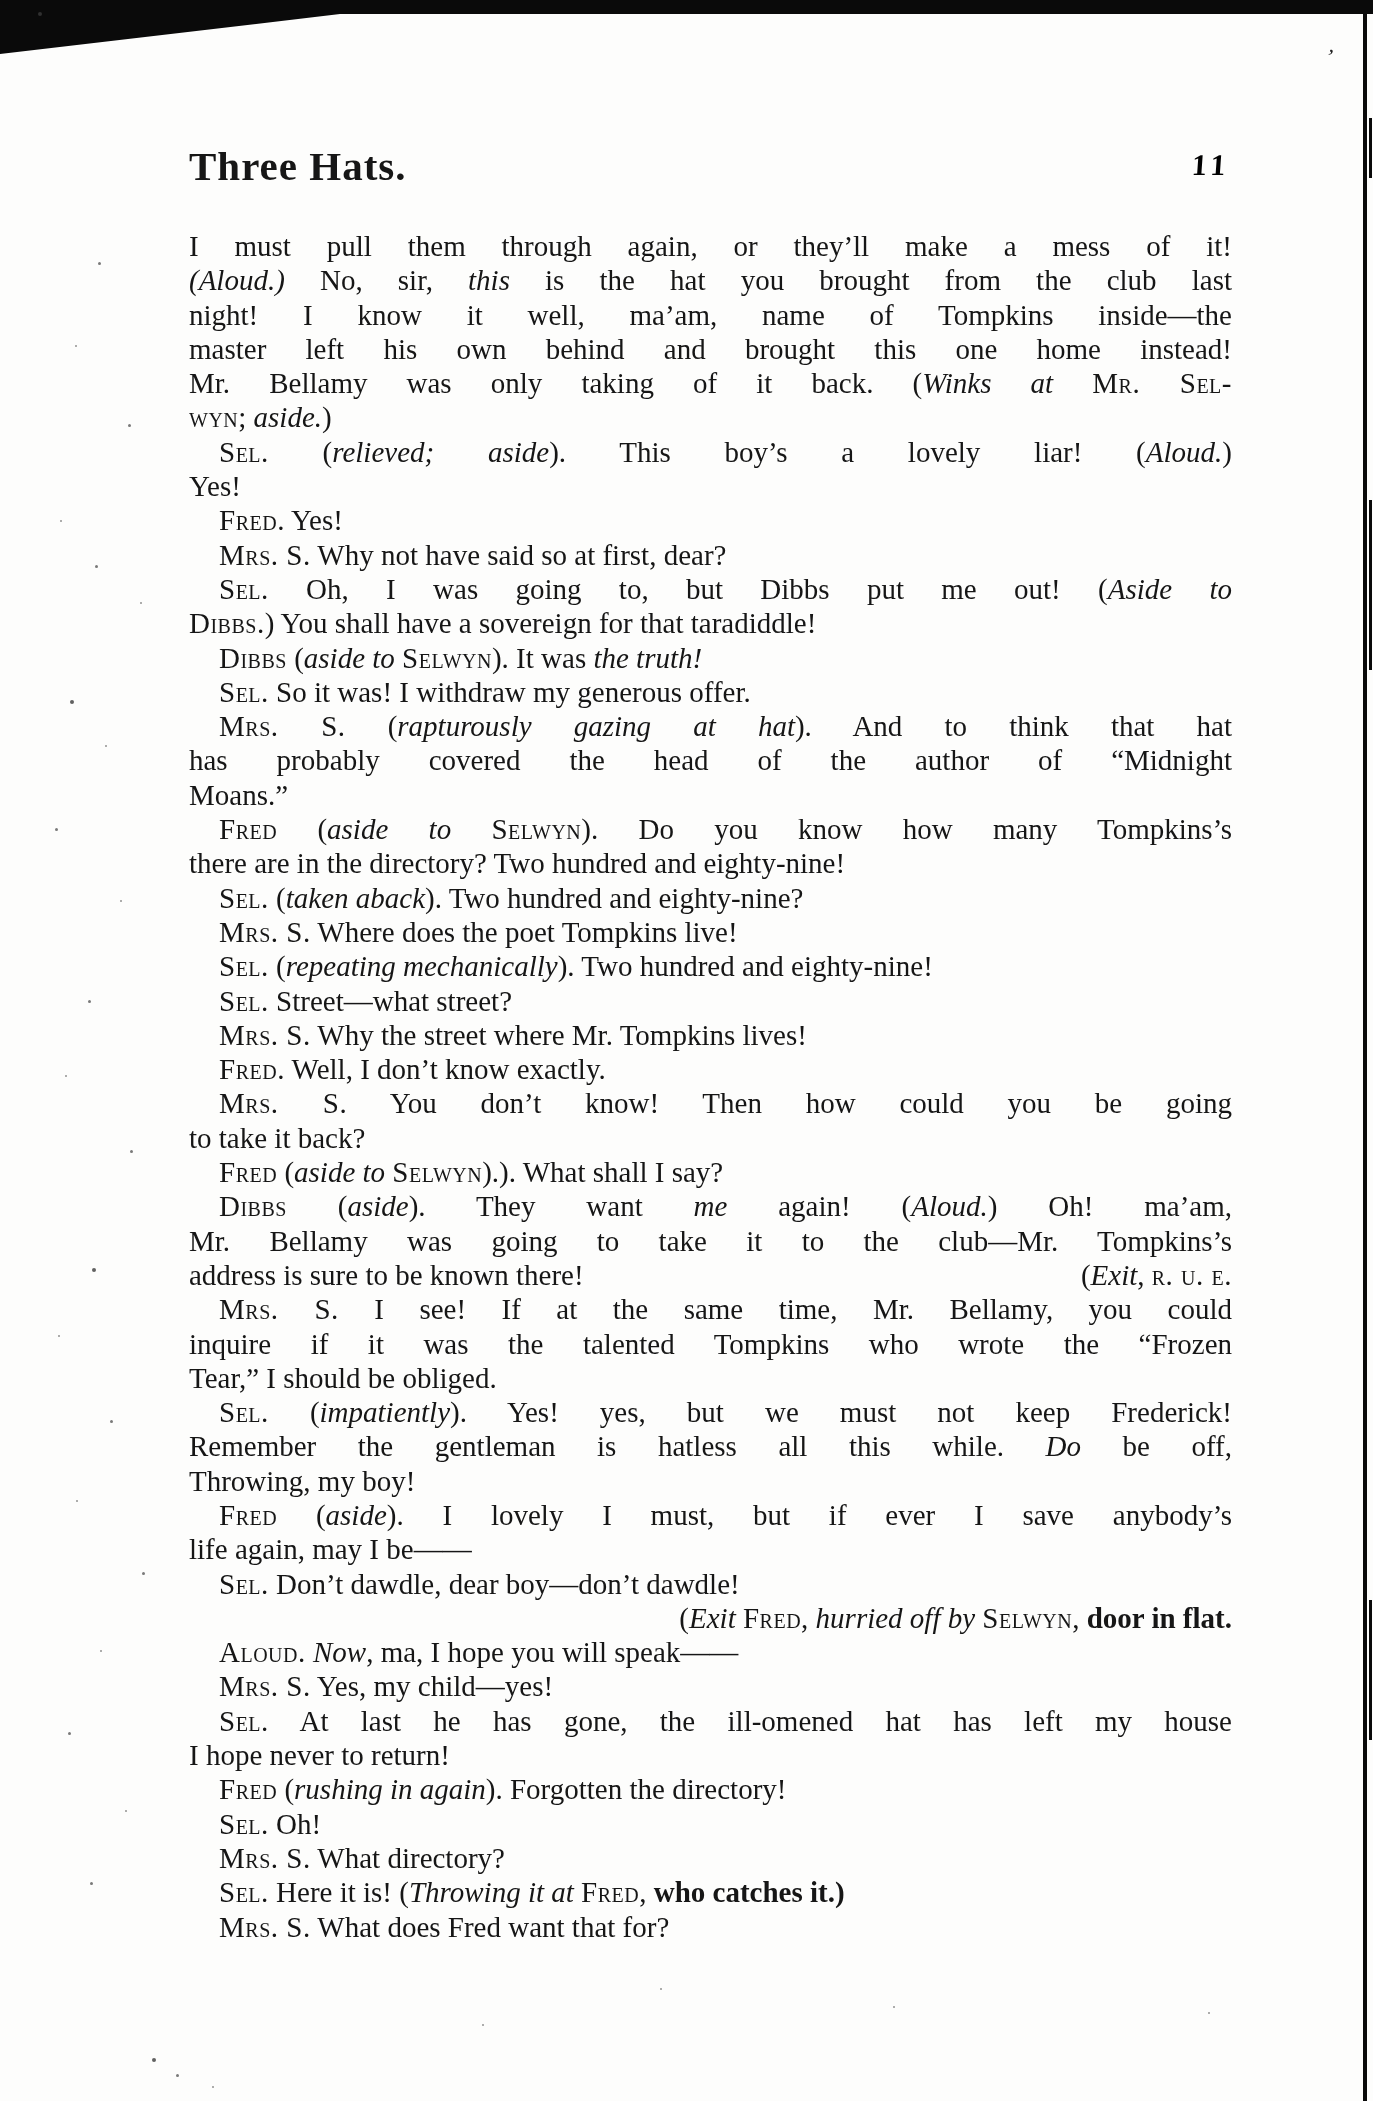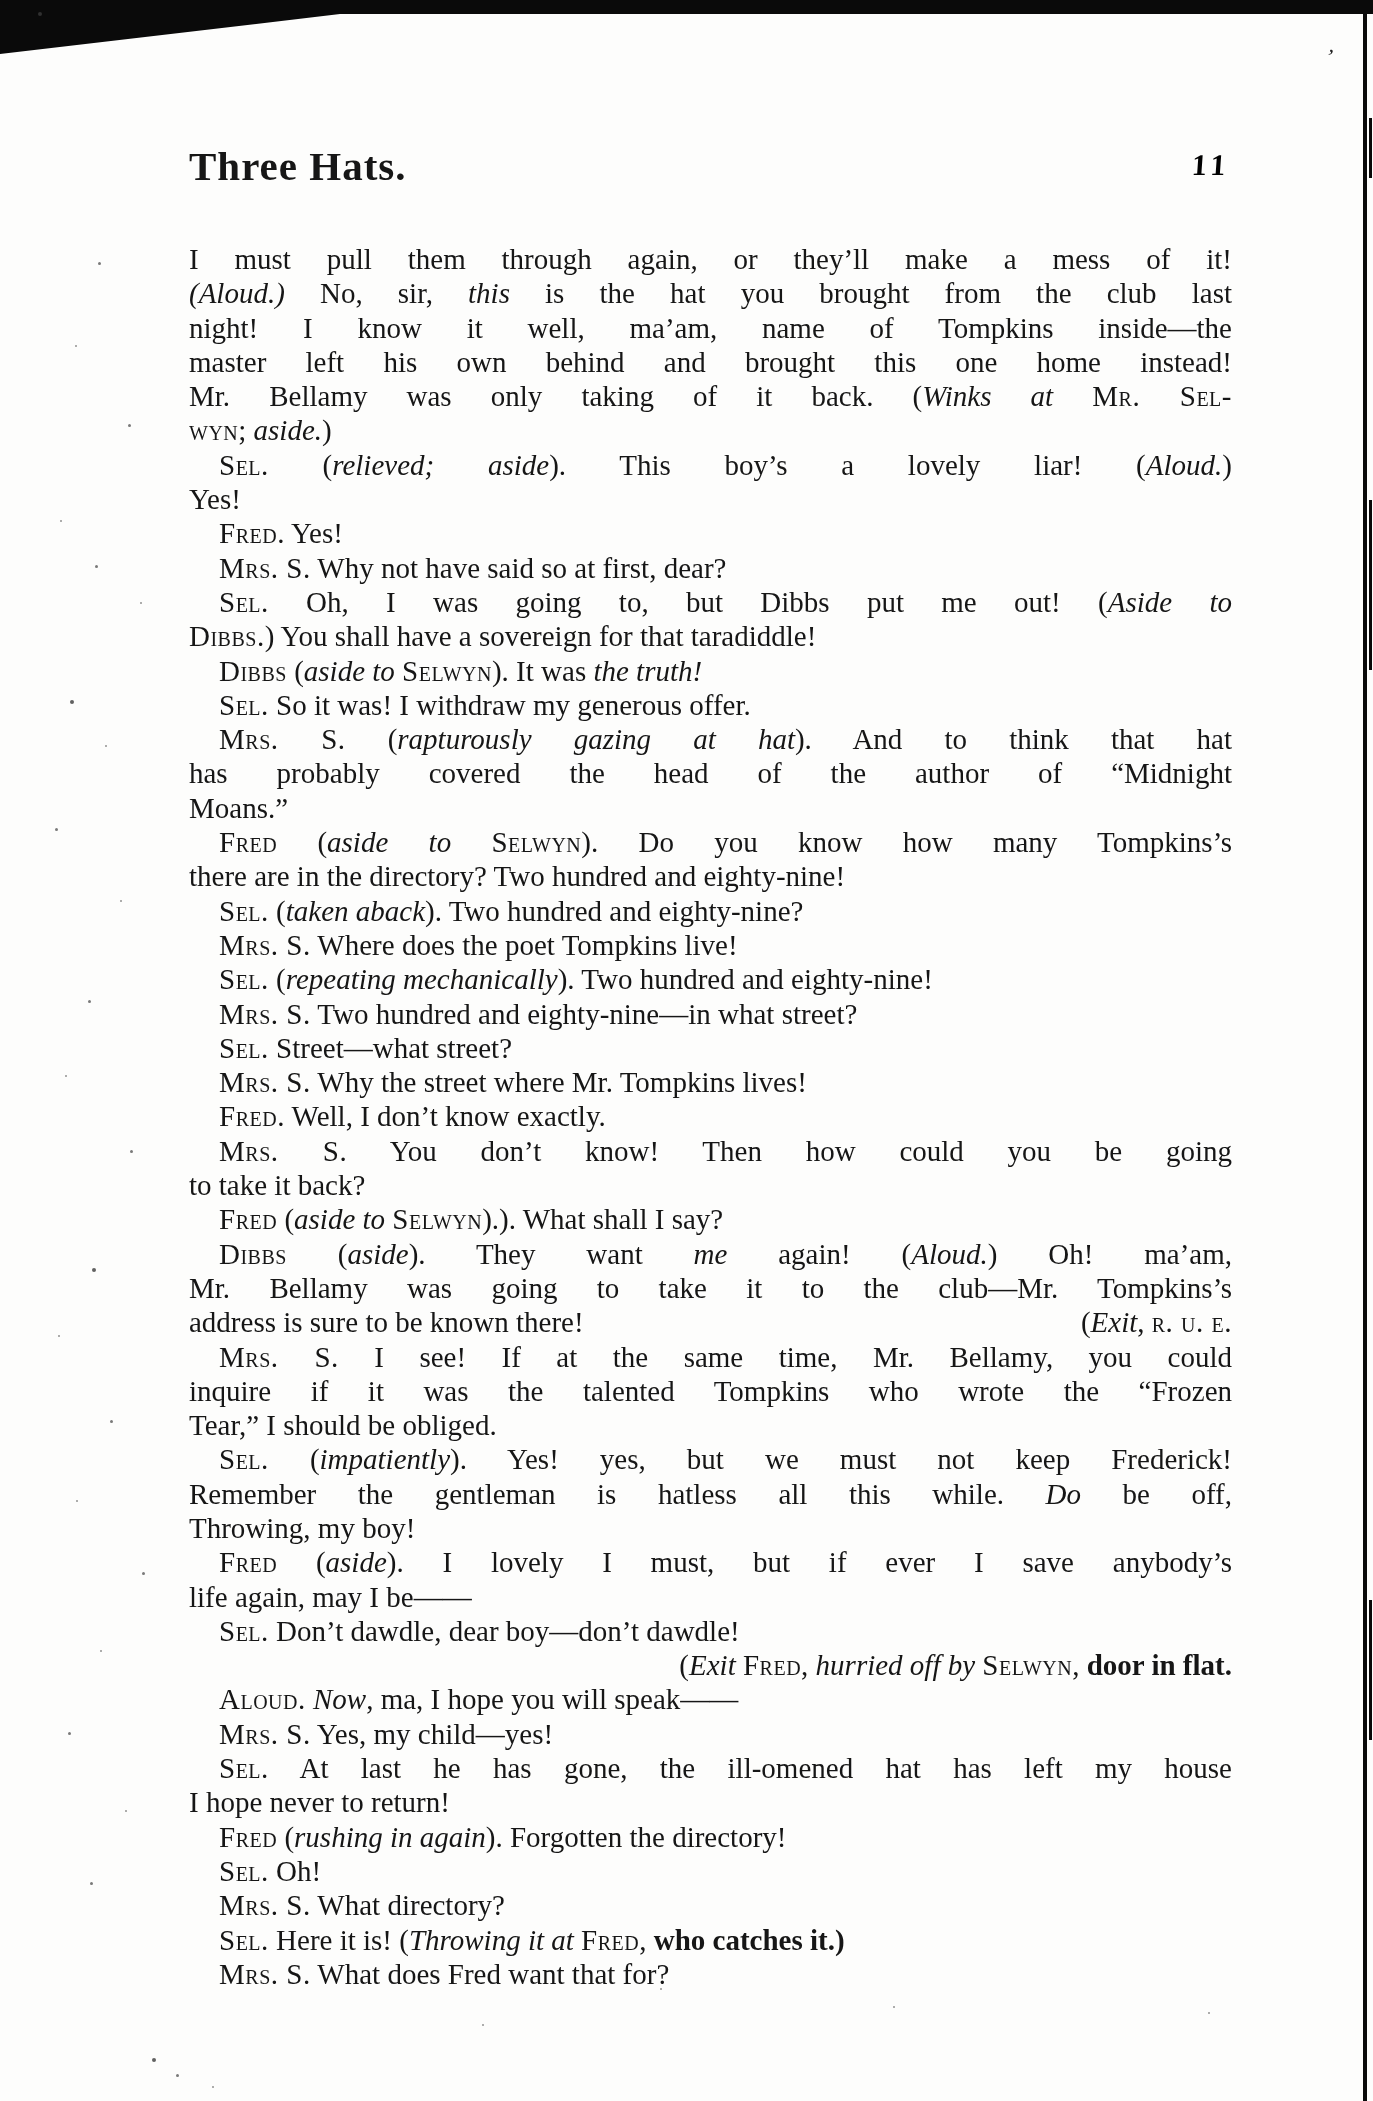--- a/index.html
+++ b/index.html
@@ -18,21 +18,21 @@
   .scan-right{position:absolute;top:0;right:6px;width:4px;height:2101px;background:#0a0a0a;}
   .scan-right-dash{position:absolute;right:1px;width:3px;background:#0a0a0a;}
   .corner-mark{position:absolute;left:1326px;top:44px;font-size:22px;color:#222;transform:rotate(14deg);}
   .speck{position:absolute;background:#3a3a3a;border-radius:50%;}
   
   .header{position:absolute;top:142px;left:189px;width:1043px;height:52px;}
   .title{position:absolute;left:0;right:0;text-align:left;font-size:41px;font-weight:700;letter-spacing:1px;}
   .pagenum{position:absolute;right:2px;top:6px;font-size:30px;font-weight:700;letter-spacing:5px;
     filter:contrast(120%);transform:skewX(-4deg);}
   
-  .textblock{position:absolute;top:242px;left:189px;width:1043px;font-size:29px;}
+  .textblock{position:absolute;top:229px;left:189px;width:1043px;font-size:29px;}
   .line{height:34.3px;line-height:34.3px;white-space:normal;text-align:left;}
   .line.ind{text-indent:30px;}
   .line.j{text-align:justify;text-align-last:justify;}
   .line.r{text-align:right;}
   .line.s{display:flex;justify-content:space-between;}
   .it{font-style:italic;}
   .sc{font-variant:small-caps;letter-spacing:.5px;}
   .bi{font-weight:700;}
 </style>
 </head>
@@ -69,21 +69,20 @@
       <div class="line ind"><span class="sc">Dibbs</span><span> (</span><span class="it">aside to</span><span> </span><span class="sc">Selwyn</span><span>).  It was </span><span class="it">the truth!</span></div>
       <div class="line ind"><span class="sc">Sel.</span><span>  So it was!  I withdraw my generous offer.</span></div>
       <div class="line ind j"><span class="sc">Mrs. S.</span><span> (</span><span class="it">rapturously gazing at hat</span><span>).  And to think that hat</span></div>
       <div class="line j"><span>has probably covered the head of the author of “Midnight</span></div>
       <div class="line"><span>Moans.”</span></div>
       <div class="line ind j"><span class="sc">Fred</span><span> (</span><span class="it">aside to</span><span> </span><span class="sc">Selwyn</span><span>). Do you know how many Tompkins’s</span></div>
       <div class="line"><span>there are in the directory?  Two hundred and eighty-nine!</span></div>
       <div class="line ind"><span class="sc">Sel.</span><span> (</span><span class="it">taken aback</span><span>).  Two hundred and eighty-nine?</span></div>
       <div class="line ind"><span class="sc">Mrs. S.</span><span>  Where does the poet Tompkins live!</span></div>
       <div class="line ind"><span class="sc">Sel.</span><span> (</span><span class="it">repeating mechanically</span><span>).  Two hundred and eighty-nine!</span></div>
-      <div class="line ind"><span class="sc">Mrs. S.</span><span>  Two hundred and eighty-nine—in what street?</span></div>
       <div class="line ind"><span class="sc">Sel.</span><span>  Street—what street?</span></div>
       <div class="line ind"><span class="sc">Mrs. S.</span><span>  Why the street where Mr. Tompkins lives!</span></div>
       <div class="line ind"><span class="sc">Fred.</span><span>  Well, I don’t know exactly.</span></div>
       <div class="line ind j"><span class="sc">Mrs. S.</span><span>  You don’t know!  Then how could you be going</span></div>
       <div class="line"><span>to take it back?</span></div>
       <div class="line ind"><span class="sc">Fred</span><span> (</span><span class="it">aside to</span><span> </span><span class="sc">Selwyn</span><span>).).  What shall I say?</span></div>
       <div class="line ind j"><span class="sc">Dibbs</span><span> (</span><span class="it">aside</span><span>).  They want </span><span class="it">me</span><span> again!  (</span><span class="it">Aloud.</span><span>)  Oh! ma’am,</span></div>
       <div class="line j"><span>Mr. Bellamy was going to take it to the club—Mr. Tompkins’s</span></div>
       <div class="line s">
         <span><span>address is sure to be known there!</span></span>

